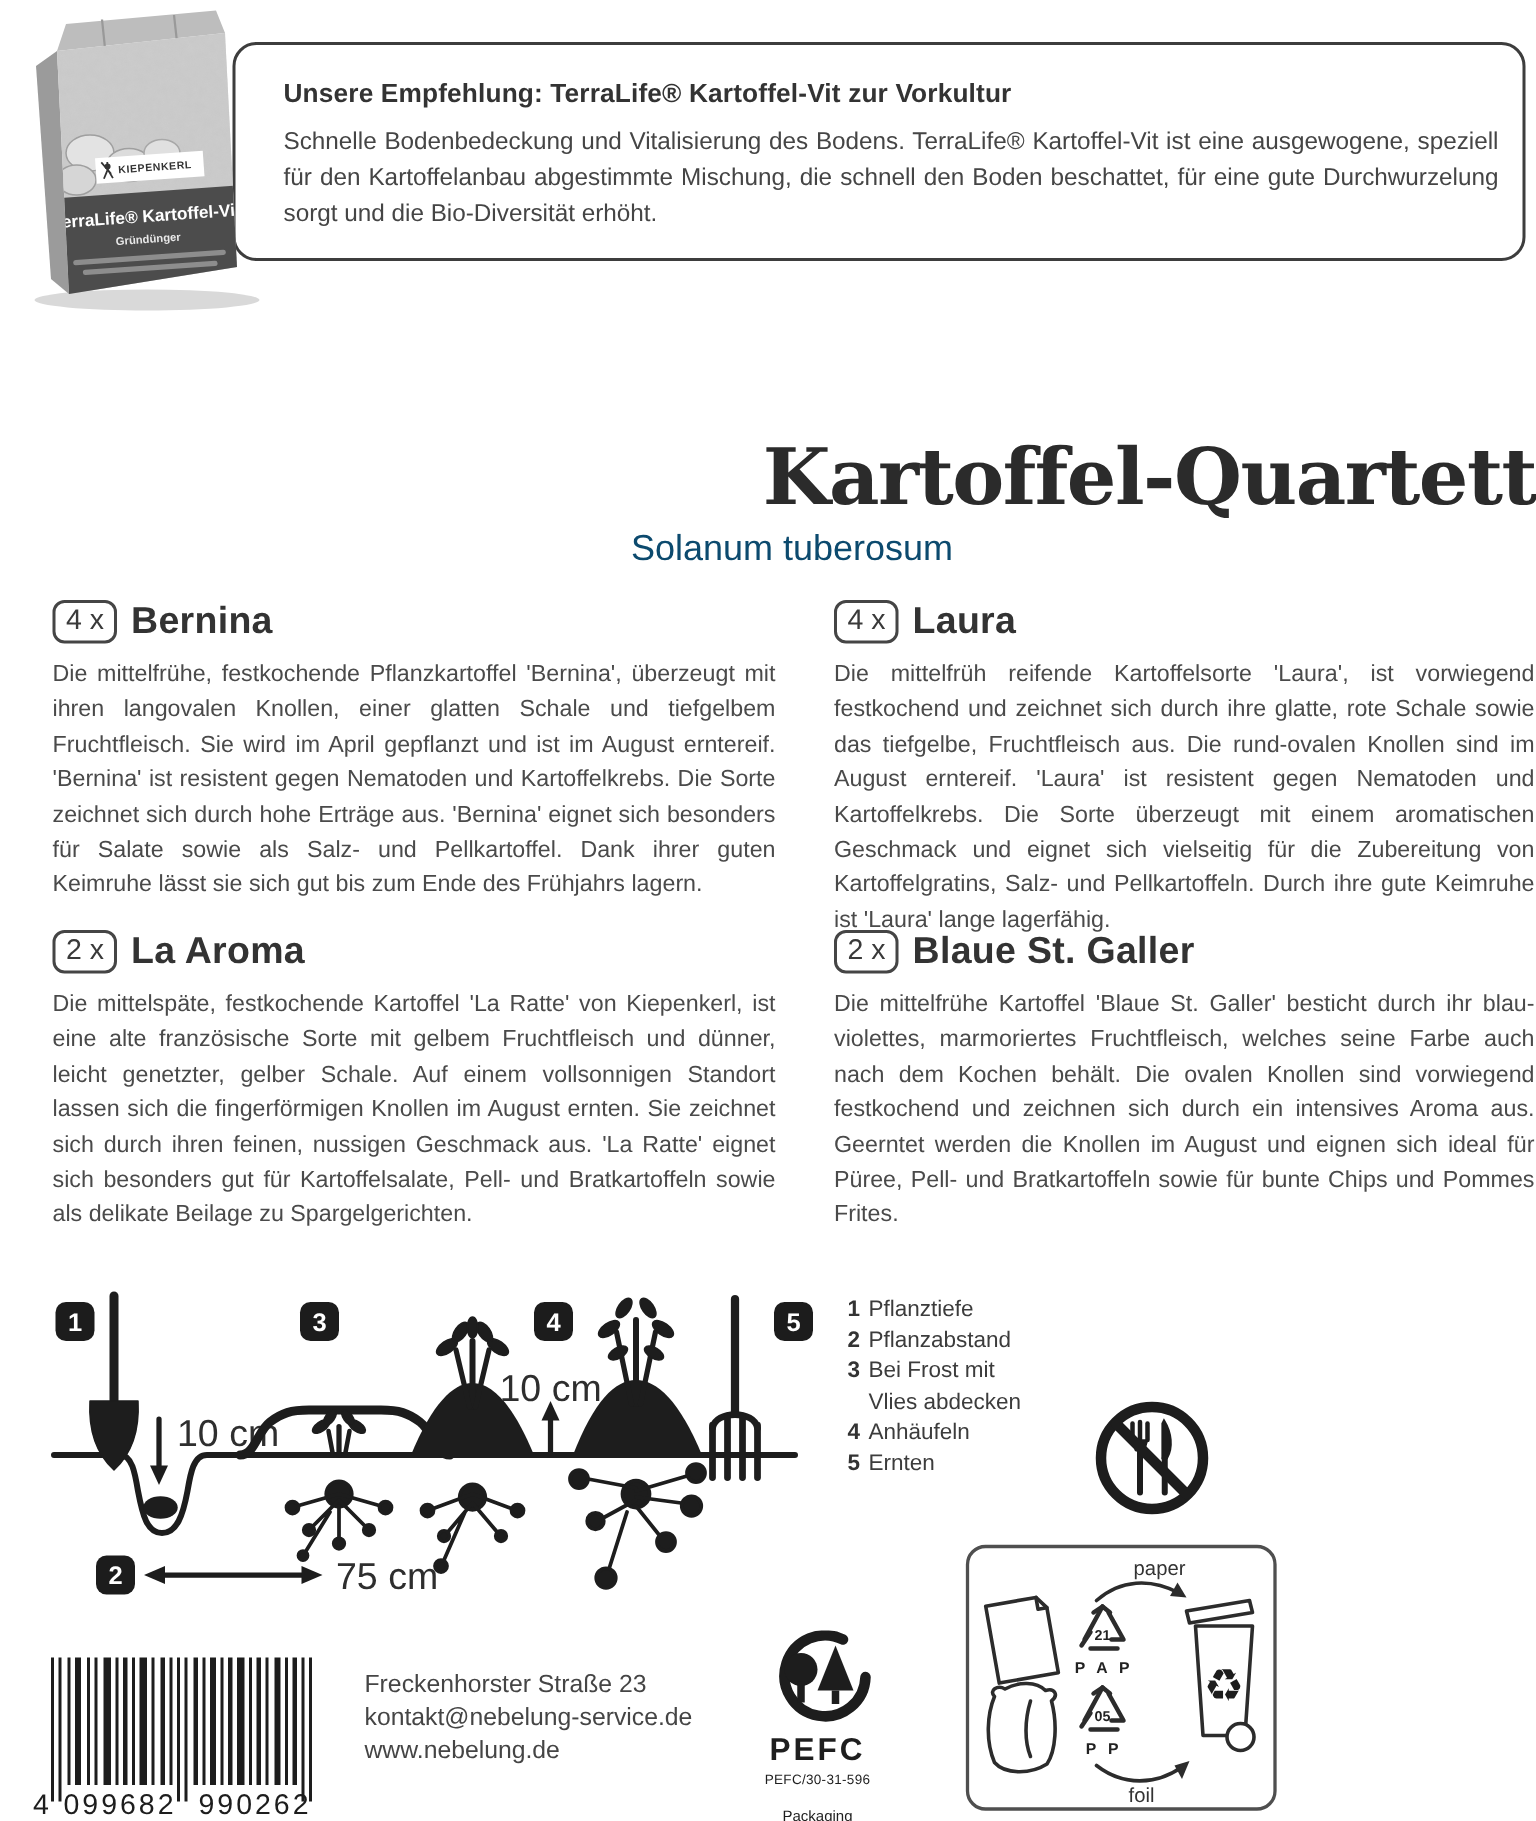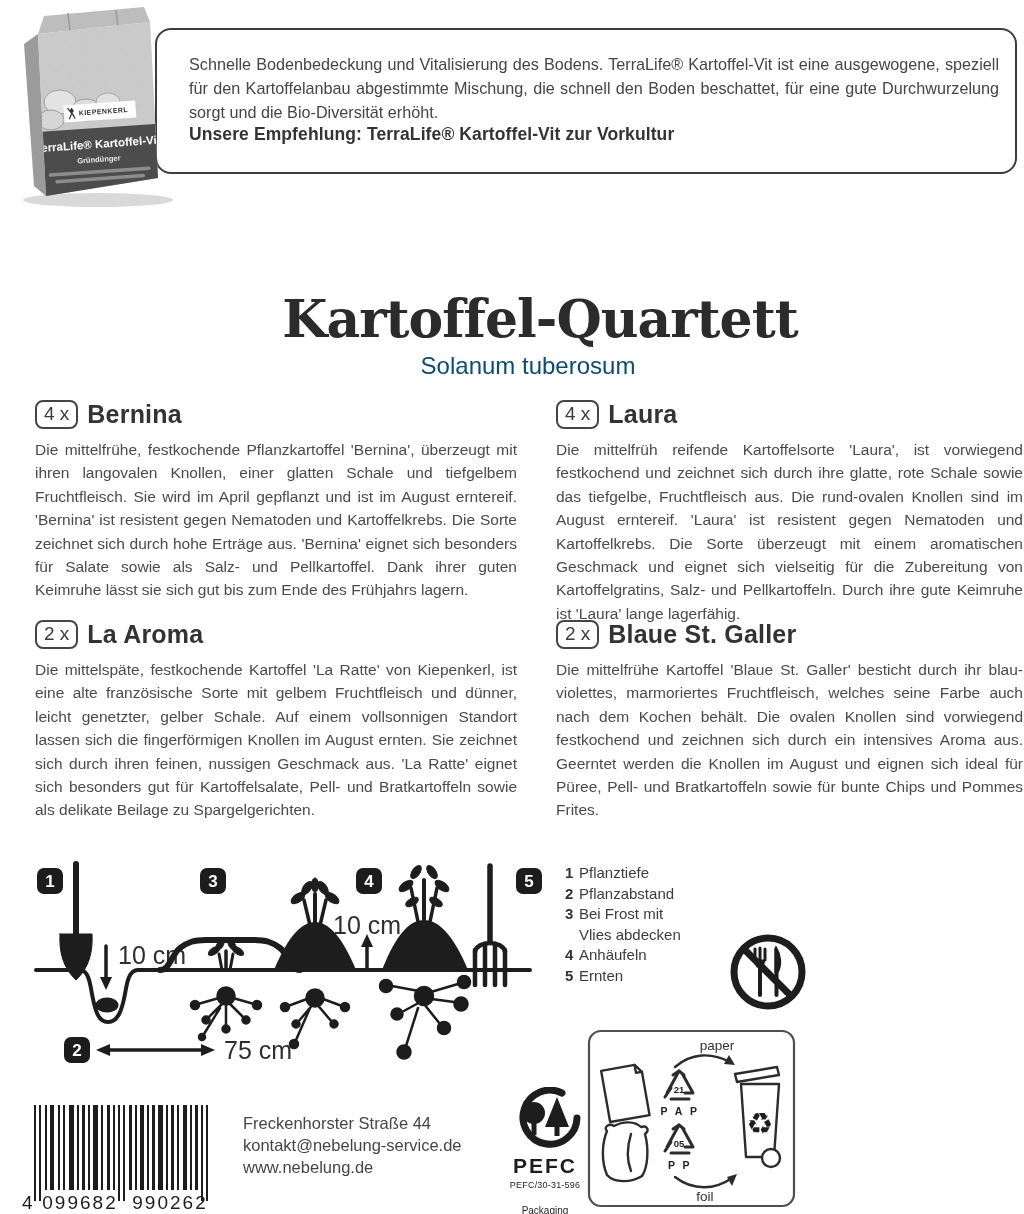--- a/index.html
+++ b/index.html
@@ -9,21 +9,21 @@
 
   
   #reco-box { left:155px; top:28px; width:862px; height:146px;
     border:2.5px solid #3d3d3d; border-radius:16px; padding:22px 16px 0 32px; background:#fff; }
   #reco-heading { font-size:17.5px; font-weight:bold; color:#333; margin-bottom:9px; letter-spacing:.1px;}
   #reco-body { font-size:16.2px; line-height:24px; color:#454545; text-align:justify; }
 
   #bag-wrap { left:8px; top:2px; width:172px; height:206px; z-index:5; }
 
   
-  #main-title { left:56px; top:288px; width:968px; text-align:center;
+  #main-title { left:56px; top:288px; width:968px; text-align:right;
     font-family:"DejaVu Serif", serif; font-weight:bold; font-size:52px; color:#2b2b2b; letter-spacing:-1px;}
   #main-subtitle { left:44px; top:352px; width:968px; text-align:center;
     font-size:24px; color:#0c4a6e; }
 
   
   .section { position:absolute; }
   .sec-head { display:flex; align-items:center; gap:9px; margin-bottom:9px; }
   .count-box { border:2.5px solid #454545; border-radius:8px; padding:1px 7px 2px 7px;
     font-size:19px; font-weight:normal; color:#3a3a3a; white-space:nowrap; }
   .var-name { font-size:25px; font-weight:bold; color:#333; letter-spacing:.2px; }
@@ -41,21 +41,21 @@
   
   #legend { left:565px; top:863px; width:170px; }
   .leg-row { display:flex; font-size:15px; line-height:20.5px; color:#3c3c3c; }
   .leg-num { font-weight:bold; width:14px; flex:0 0 14px; color:#333; }
   .leg-label { width:118px; }
 
   
   #nofood { left:723px; top:927px; }
 
   
-  #recycle { left:587px; top:1029px; }
+  #recycle { left:643px; top:1029px; }
   .rc-label { font-size:13.5px; fill:#333; }
   .rc-code { font-size:9.5px; font-weight:bold; fill:#222; }
   .rc-mat  { font-size:10.5px; font-weight:bold; fill:#222; letter-spacing:2.5px; }
 
   
   #pefc { left:499px; top:1087px; width:92px; text-align:center; color:#1e1e1e;}
   #pefc-name { font-size:21px; font-weight:bold; letter-spacing:2px; margin-top:1px;}
   #pefc-code { font-size:9px; margin-top:2px; letter-spacing:.2px;}
   #pefc-label { font-size:10px; margin-top:15px; }
 
@@ -110,22 +110,22 @@
         <rect x="56" y="101" width="72" height="17" fill="#ffffff"></rect>
         <circle cx="64" cy="107" r="2" fill="#333"></circle>
         <path d="M64,109 L61,115 M64,109 L67,115 M64,109 L64,104 M60,104 L66,112" stroke="#333" stroke-width="1.2" fill="none"></path>
         <text x="71" y="112" fill="#333" font-size="7" font-weight="bold" letter-spacing="0.4">KIEPENKERL</text>
       </g>
     </g>
   </svg>
 </div>
 
 <div class="abs" id="reco-box">
+  <div id="reco-heading">Unsere Empfehlung: TerraLife® Kartoffel-Vit zur Vorkultur</div>
   <div id="reco-body">Schnelle Bodenbedeckung und Vitalisierung des Bodens. TerraLife® Kartoffel-Vit ist eine ausgewogene, speziell für den Kartoffelanbau abgestimmte Mischung, die schnell den Boden beschattet, für eine gute Durchwurzelung sorgt und die Bio-Diversität erhöht.</div>
-  <div id="reco-heading">Unsere Empfehlung: TerraLife® Kartoffel-Vit zur Vorkultur</div>
 </div>
 
 <div class="abs" id="main-title">Kartoffel-Quartett</div>
 <div class="abs" id="main-subtitle">Solanum tuberosum</div>
 
 <div class="section" id="sec-bernina">
   <div class="sec-head">
     <span class="count-box">4 x</span>
     <span class="var-name">Bernina</span>
   </div>
@@ -407,16 +407,16 @@
         <rect x="181" y="4" width="2" height="96"></rect>
         <rect x="186" y="4" width="2" height="96"></rect>
       </g>
     <text x="2" y="108" class="bc-digit">4</text>
     <text x="60" y="108" text-anchor="middle" class="bc-digit" letter-spacing="2">099682</text>
     <text x="150" y="108" text-anchor="middle" class="bc-digit" letter-spacing="2">990262</text>
   </svg>
 </div>
 
 <div class="abs" id="address">
-  <div>Freckenhorster Straße 44</div>
+  <div>Freckenhorster Straße 23</div>
   <div>kontakt@nebelung-service.de</div>
   <div>www.nebelung.de</div>
 </div>
 
 </body></html>

